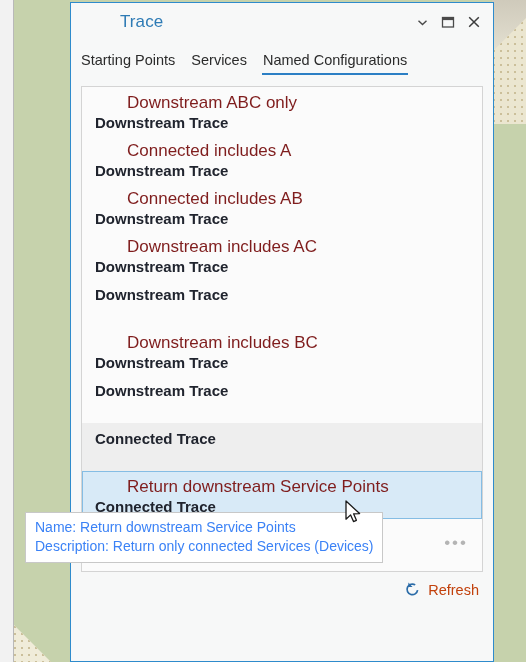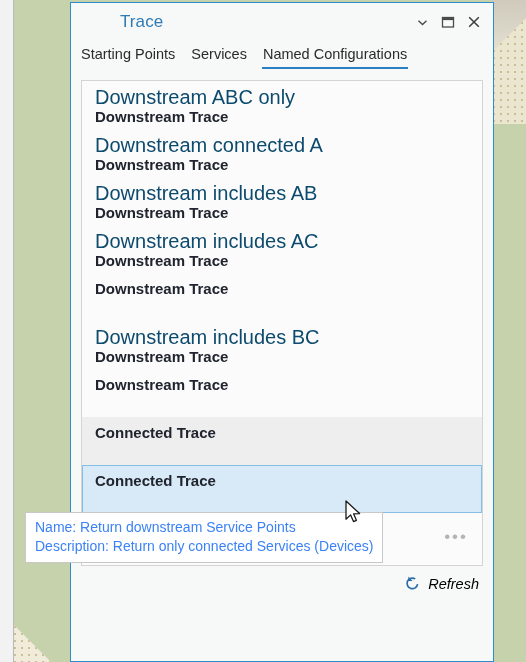--- a/index.html
+++ b/index.html
@@ -84,20 +84,21 @@
   .win-btn svg { display: block; }
 
   
   .tab-strip {
     display: flex;
     align-items: flex-end;
     padding: 0 0 0 9px;
     height: 28px;
     flex: 0 0 auto;
     gap: 14px;
+    margin-top: 6px;
   }
   .tab {
     font-size: 14.5px;
     color: #2b2b2b;
     padding: 0 1px 5px 1px;
     border-bottom: 2px solid transparent;
     cursor: default;
     white-space: nowrap;
   }
   .tab.active {
@@ -116,24 +117,25 @@
   }
   .cfg-row {
     height: 48px;
     padding: 5px 10px 0 12px;
     box-sizing: border-box;
     border: 1px solid transparent;
     cursor: default;
     position: relative;
   }
   .cfg-row .cfg-name {
-    font-size: 20px;
-    color: #0c4a6e;
+    font-size: 17px;
+    color: #7f1d1d;
     line-height: 20px;
     white-space: nowrap;
+    margin-left: 32px;
   }
   .cfg-row .cfg-type {
     font-size: 15px;
     font-weight: bold;
     color: #20242e;
     line-height: 20px;
     white-space: nowrap;
   }
   .cfg-row.hovered {
     background: #eeeeee;
@@ -157,24 +159,23 @@
     margin: 9px 14px 0 10px;
     display: flex;
     justify-content: flex-end;
     align-items: center;
     flex: 0 0 auto;
   }
   .refresh-link {
     display: inline-flex;
     align-items: center;
     gap: 7px;
-    color: #000000;
+    color: #c2410c;
     font-size: 14.5px;
     cursor: default;
-    font-style: italic;
   }
   .refresh-link svg { display:block; }
 
   
   #tooltip {
     position: absolute;
     left: 25px; top: 512px;
     width: 358px;
     background: #ffffff;
     border: 1px solid #c8c8c8;
@@ -239,26 +240,26 @@
   </div>
 
   <div class="list-wrap">
 
     <div class="cfg-row">
       <div class="cfg-name">Downstream ABC only</div>
       <div class="cfg-type">Downstream Trace</div>
     </div>
 
     <div class="cfg-row">
-      <div class="cfg-name">Downstream connected A</div>
-      <div class="cfg-type">Downstream Trace</div>
-    </div>
-
-    <div class="cfg-row">
-      <div class="cfg-name">Downstream includes AB</div>
+      <div class="cfg-name">Connected includes A</div>
+      <div class="cfg-type">Downstream Trace</div>
+    </div>
+
+    <div class="cfg-row">
+      <div class="cfg-name">Connected includes AB</div>
       <div class="cfg-type">Downstream Trace</div>
     </div>
 
     <div class="cfg-row">
       <div class="cfg-name">Downstream includes AC</div>
       <div class="cfg-type">Downstream Trace</div>
     </div>
 
     <div class="cfg-row">
       <div class="cfg-type">Downstream Trace</div>
@@ -271,20 +272,21 @@
 
     <div class="cfg-row">
       <div class="cfg-type">Downstream Trace</div>
     </div>
 
     <div class="cfg-row hovered">
       <div class="cfg-type">Connected Trace</div>
     </div>
 
     <div class="cfg-row selected">
+      <div class="cfg-name">Return downstream Service Points</div>
       <div class="cfg-type">Connected Trace</div>
     </div>
 
     <div class="cfg-row">
       <div class="cfg-name"></div>
       <div class="cfg-type">Downstream Trace</div>
       <div class="row-ellipsis">•••</div>
     </div>
 
   </div>

